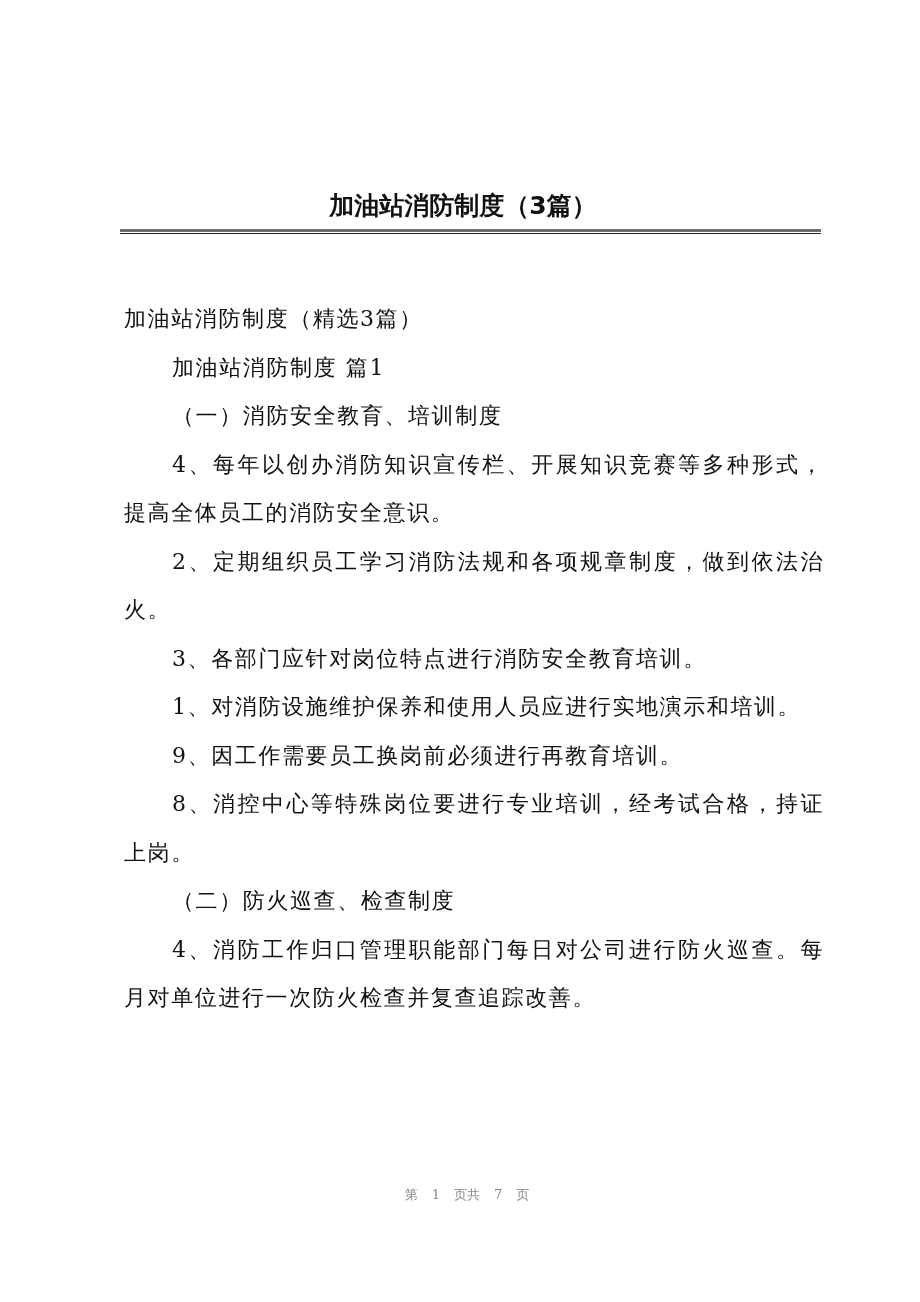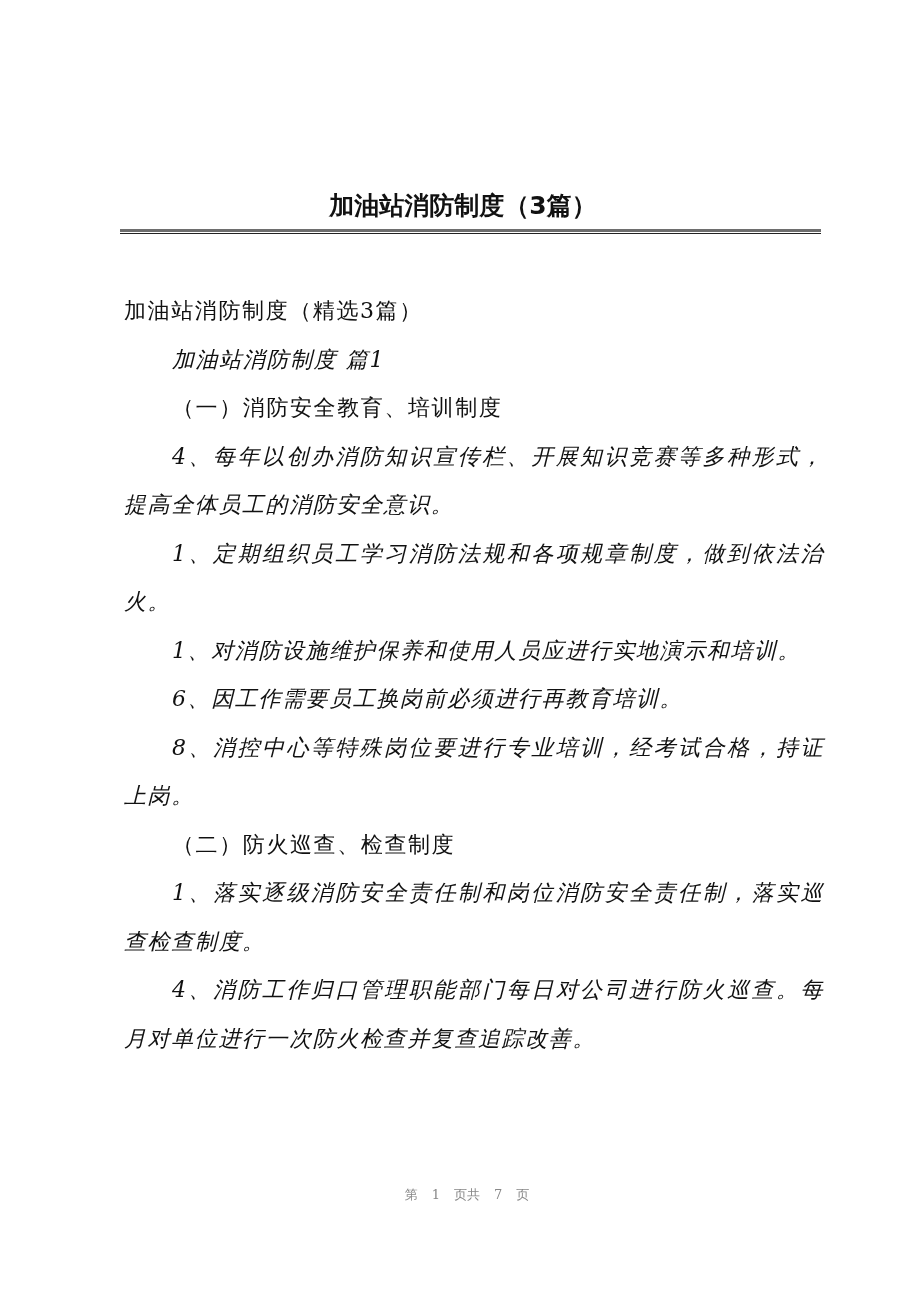--- a/index.html
+++ b/index.html
@@ -49,33 +49,33 @@
       background: #6e6e6e;
     }
     .title-rule .thin {
       position: absolute;
       top: 4px; left: 0; right: 0;
       height: 1px;
       background: #222222;
     }
     .body-text {
       position: absolute;
-      top: 287px;
+      top: 295px;
       left: 124px;
       width: 700px;
     }
     .para {
       margin: 0;
       font-size: 22px;
       line-height: 48.5px;
       letter-spacing: 1.6px;
       text-align: justify;
       word-break: break-all;
     }
-    .para.indent { text-indent: 48px; font-style: italic; }
+    .para.indent { text-indent: 48px; }
     .para.heading { text-indent: 48px; }
     .footer {
       position: absolute;
       top: 1186px;
       left: 0;
       width: 934px;
       text-align: center;
       font-size: 13px;
       color: #888888;
       word-spacing: 0;
@@ -92,26 +92,26 @@
   <div class="title-rule">
     <div class="thick"></div>
     <div class="thin"></div>
   </div>
 
   <div class="body-text">
     <p class="para">加油站消防制度（精选3篇）</p>
     <p class="para indent">加油站消防制度 篇1</p>
     <p class="para heading">（一）消防安全教育、培训制度</p>
     <p class="para indent">4、每年以创办消防知识宣传栏、开展知识竞赛等多种形式，提高全体员工的消防安全意识。</p>
-    <p class="para indent">1、定期组织员工学习消防法规和各项规章制度，做到依法治火。</p>
+    <p class="para indent">2、定期组织员工学习消防法规和各项规章制度，做到依法治火。</p>
+    <p class="para indent">3、各部门应针对岗位特点进行消防安全教育培训。</p>
     <p class="para indent">1、对消防设施维护保养和使用人员应进行实地演示和培训。</p>
-    <p class="para indent">6、因工作需要员工换岗前必须进行再教育培训。</p>
+    <p class="para indent">9、因工作需要员工换岗前必须进行再教育培训。</p>
     <p class="para indent">8、消控中心等特殊岗位要进行专业培训，经考试合格，持证上岗。</p>
     <p class="para heading">（二）防火巡查、检查制度</p>
-    <p class="para indent">1、落实逐级消防安全责任制和岗位消防安全责任制，落实巡查检查制度。</p>
     <p class="para indent">4、消防工作归口管理职能部门每日对公司进行防火巡查。每月对单位进行一次防火检查并复查追踪改善。</p>
   </div>
 
   <div class="footer">
     <span>第</span><span>1</span><span>页共</span><span>7</span><span>页</span>
   </div>
 
 </div>
 
 </body></html>

